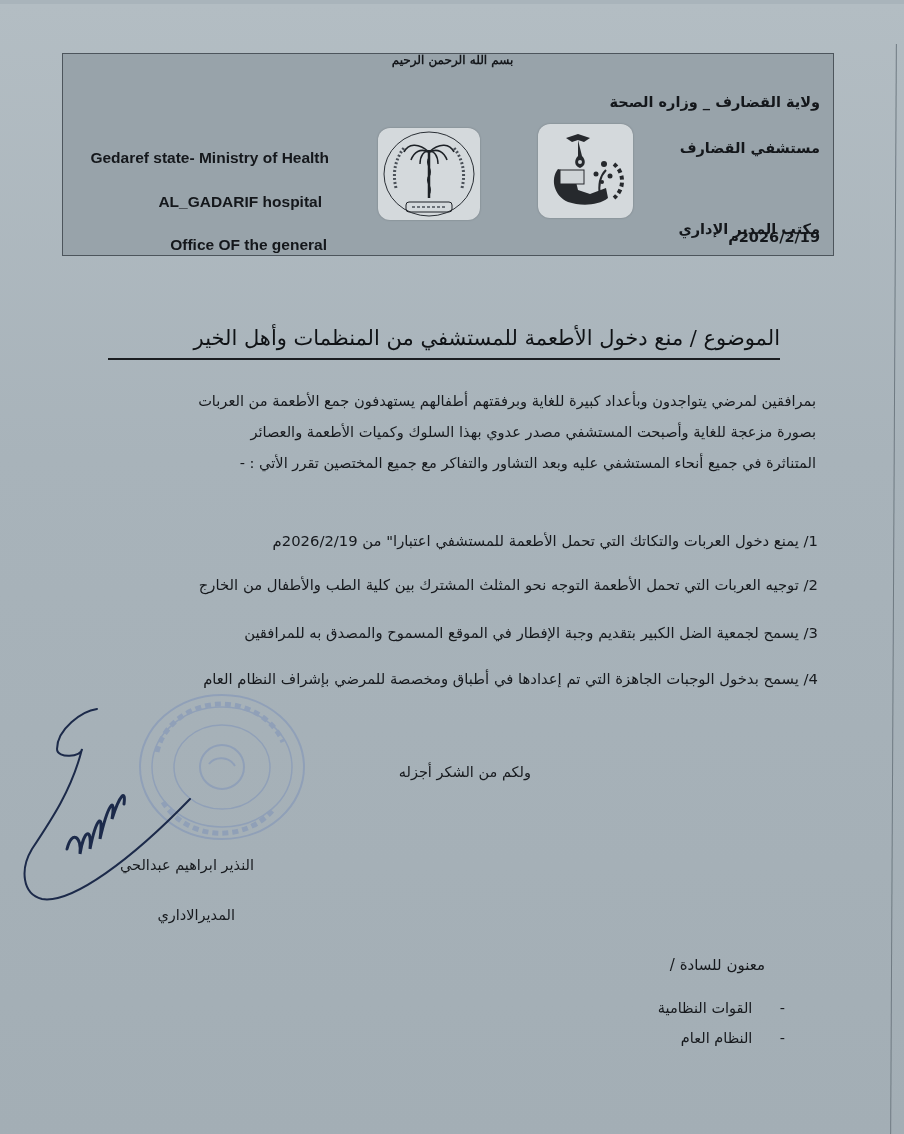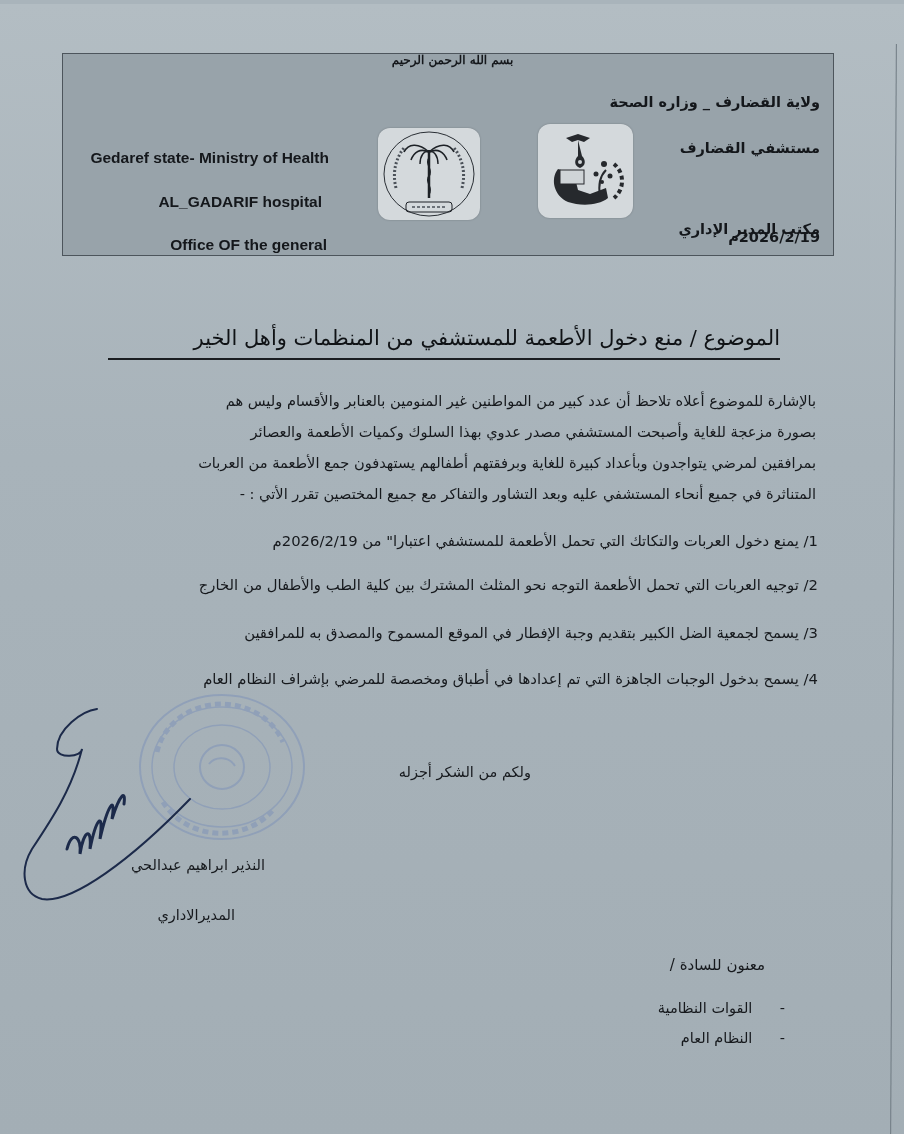--- a/index.html
+++ b/index.html
@@ -128,21 +128,21 @@
     text-align: right;
     font-size: 14.5px;
     color: #16191d;
     white-space: nowrap;
   }
   .signer-name {
     position: absolute;
     left: 120px; top: 853px;
     width: 145px;
     direction: rtl;
-    text-align: right;
+    text-align: left;
     font-size: 14.5px;
     color: #16191d;
     white-space: nowrap;
   }
   .signer-title {
     position: absolute;
     left: 140px; top: 903px;
     width: 95px;
     direction: rtl;
     text-align: right;
@@ -238,23 +238,22 @@
       <circle cx="72" cy="52" r="2.5" fill="#26292d"></circle>
       <circle cx="64" cy="58" r="2" fill="#26292d"></circle>
       <path d="M76 40 A22 22 0 0 1 76 74" stroke="#26292d" stroke-width="4" fill="none" stroke-dasharray="4 3"></path>
     </svg>
   </div>
 
   <div class="subject">الموضوع / منع دخول الأطعمة للمستشفي من المنظمات وأهل الخير</div>
   <div class="subject-underline"></div>
 
   <div class="body-para">
-    <span>بالإشارة للموضوع أعلاه تلاحظ أن عدد كبير من المواطنين غير المنومين بالعنابر والأقسام وليس هم</span>
+    <span>بمرافقين لمرضي يتواجدون وبأعداد كبيرة للغاية وبرفقتهم أطفالهم يستهدفون جمع الأطعمة من العربات</span>
     <span>بصورة مزعجة للغاية وأصبحت المستشفي مصدر عدوي بهذا السلوك وكميات الأطعمة والعصائر</span>
-    <span>بمرافقين لمرضي يتواجدون وبأعداد كبيرة للغاية وبرفقتهم أطفالهم يستهدفون جمع الأطعمة من العربات</span>
     <span>المتناثرة في جميع أنحاء المستشفي  عليه وبعد التشاور والتفاكر مع جميع المختصين تقرر الأتي : -</span>
   </div>
 
   <div class="decision" style="top:528px;">1/ يمنع دخول العربات والتكاتك التي تحمل الأطعمة للمستشفي اعتبارا" من 2026/2/19م</div>
   <div class="decision" style="top:572px;">2/ توجيه العربات التي تحمل الأطعمة التوجه نحو المثلث المشترك بين كلية الطب والأطفال من الخارج</div>
   <div class="decision" style="top:620px;">3/ يسمح لجمعية الضل الكبير بتقديم وجبة الإفطار في الموقع المسموح والمصدق به للمرافقين</div>
   <div class="decision" style="top:666px;">4/ يسمح بدخول الوجبات الجاهزة التي تم إعدادها في أطباق ومخصصة للمرضي  بإشراف النظام العام</div>
 
   <div class="stamp">
     <svg viewBox="0 0 178 150">

